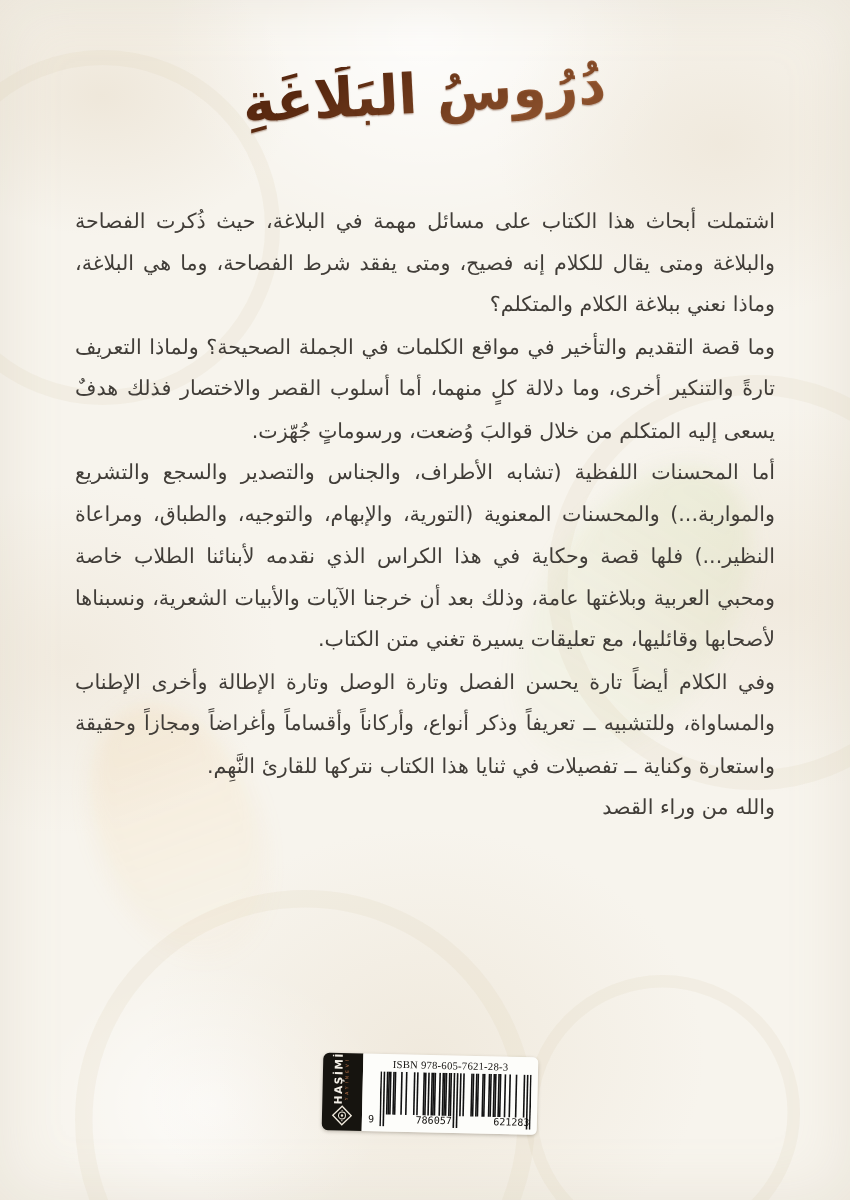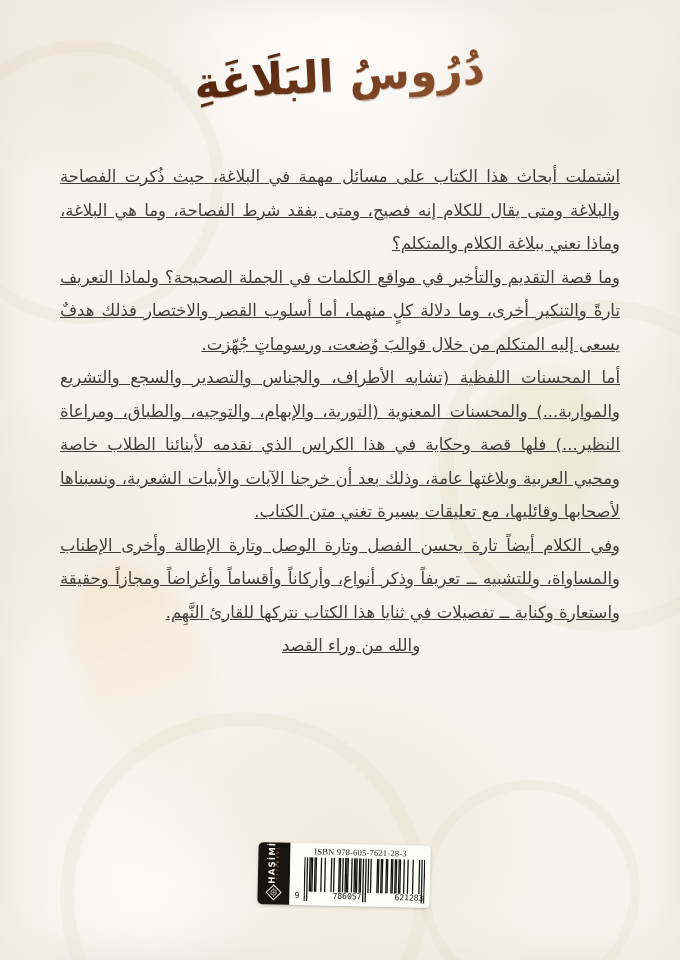--- a/index.html
+++ b/index.html
@@ -39,24 +39,24 @@
     font-family:"DejaVu Sans",sans-serif;font-weight:bold;font-size:44px;
     color:#7a3a1c;transform:rotate(-3deg);
     text-shadow:0 1px 1px rgba(92,42,16,0.35);
     background:linear-gradient(155deg,#582810 25%,#a2633a 85%);
     -webkit-background-clip:text;background-clip:text;-webkit-text-fill-color:transparent;
   }
 
   .body-text{
     position:absolute;top:160px;left:60px;right:60px;
     direction:rtl;text-align:justify;
-    font-size:16.5px;line-height:33.5px;color:#413d38;text-decoration:underline;
+    font-size:16.5px;line-height:33.5px;color:#413d38;
   }
   .body-text p{margin:0;}
-  .closing{direction:rtl;text-align:center;padding-left:22px;margin-top:2px;}
+  .closing{direction:rtl;text-align:right;padding-left:22px;margin-top:2px;}
 
   
   .sticker{
     position:absolute;left:258px;top:844px;width:172px;height:62px;
     display:flex;transform:rotate(1.3deg);
     border-radius:5px;box-shadow:0 1px 3px rgba(60,50,35,0.30);
   }
   .tab{
     width:32px;background:#16140f;border-radius:5px 0 0 5px;position:relative;flex:none;
   }

